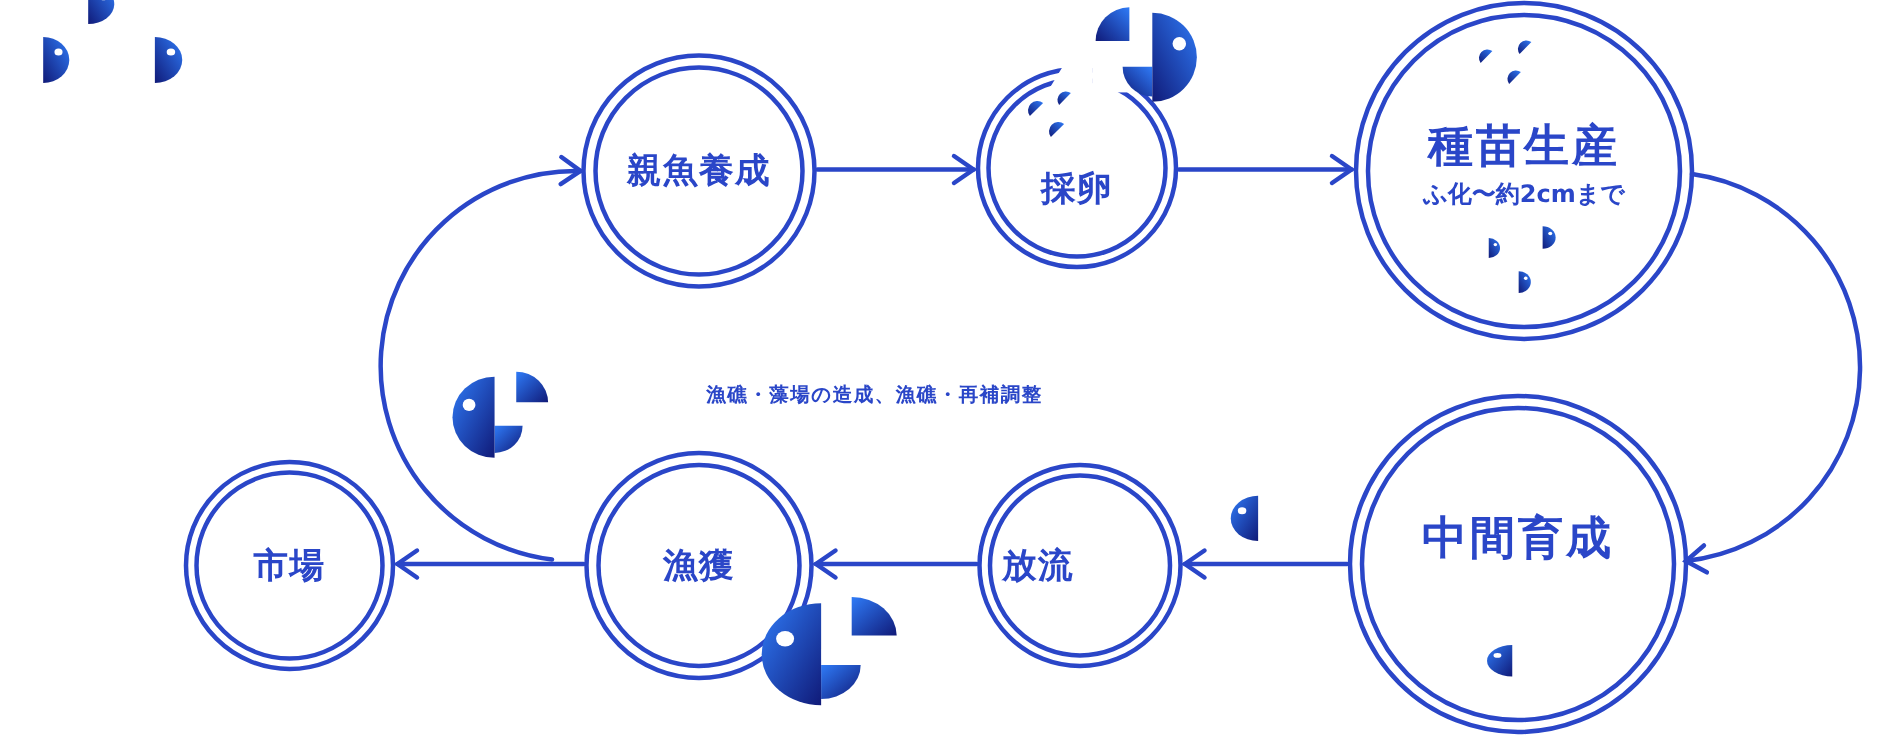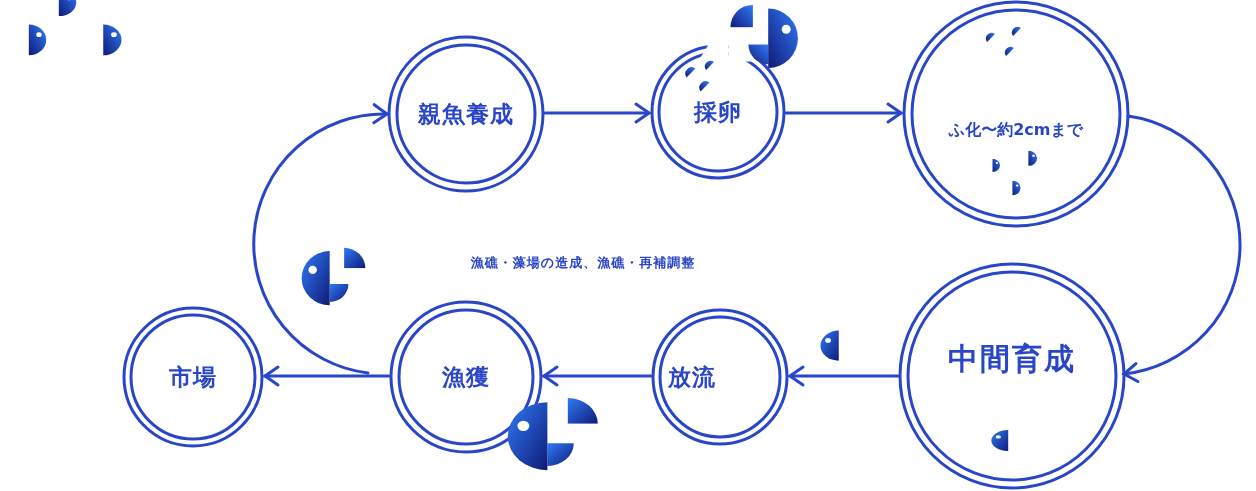--- a/index.html
+++ b/index.html
@@ -135,22 +135,23 @@
       <use href="#fishS" transform="translate(999,180) scale(0.28,0.25)"></use>
     </g>
 
     <use href="#fishF" transform="translate(396,247) scale(-0.85,0.82)"></use>
     <use href="#fishS" transform="translate(869,329) scale(-0.63,0.52)"></use>
     <use href="#fishF" transform="translate(641,397) scale(-1.2,1.03)"></use>
     <use href="#fishS" transform="translate(1036,429) scale(-0.58,0.36)"></use>
   </svg>
 
   <div class="lbl" style="left:466px;top:114px">親魚養成</div>
-  <div class="lbl" style="left:718px;top:112px">採卵</div>
+  <div class="lbl" style="left:718px;top:126px">採卵</div>
 
+  <div class="lbl lbl-lg" style="left:1016px;top:98px">種苗生産</div>
   <div class="note" style="left:1016px;top:130px">ふ化〜約2cmまで</div>
 
   <div class="lbl lbl-lg" style="left:1012px;top:359px">中間育成</div>
 
   <div class="lbl" style="left:692px;top:377px">放流</div>
   <div class="lbl" style="left:466px;top:377px">漁獲</div>
   <div class="lbl" style="left:193px;top:377px">市場</div>
 
   <div class="center-sub" style="left:583px;top:263px">漁礁・藻場の造成、漁礁・再補調整</div>
 </div>

